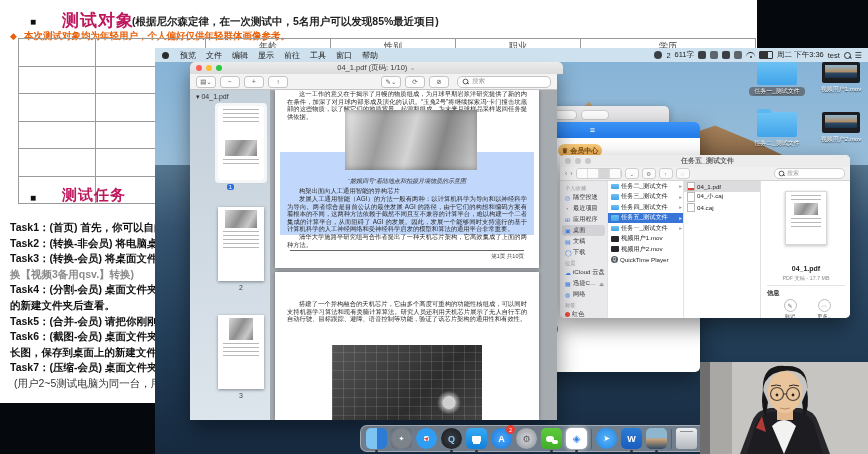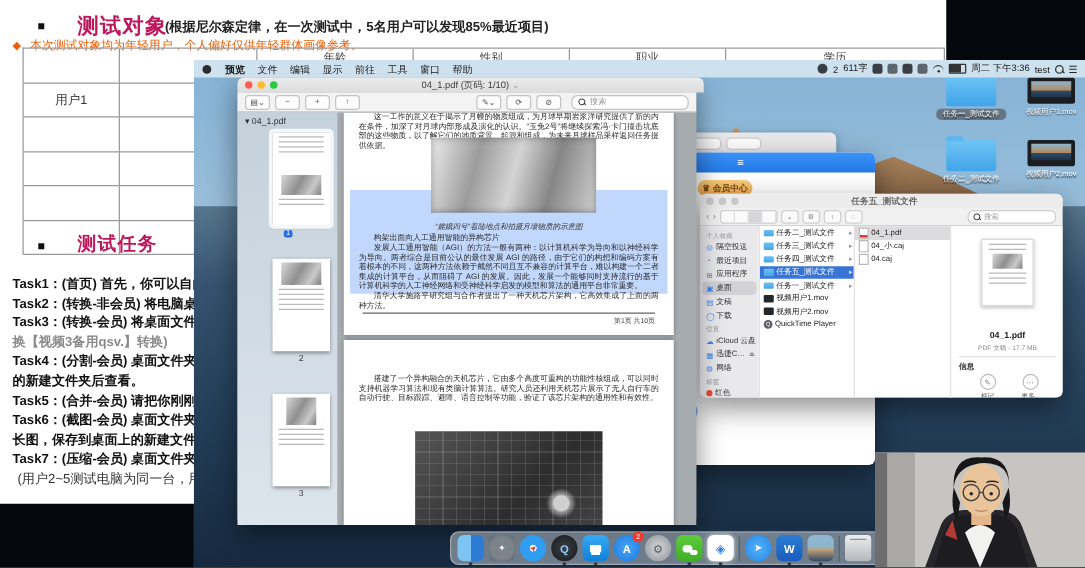--- a/index.html
+++ b/index.html
@@ -5,21 +5,21 @@
   html,body{margin:0;padding:0;background:#000;}
   #stage{position:relative;width:868px;height:454px;overflow:hidden;background:#05080c;
          font-family:"Liberation Sans",sans-serif;-webkit-font-smoothing:antialiased;}
   .abs{position:absolute;}
 
   
   #doc{left:0;top:0;width:757px;height:403px;background:#fff;z-index:1;color:#1a1a1a;}
   .doc-bullet{font-size:10px;color:#111;}
   .doc-title{font-weight:bold;font-size:17px;color:#be185d;letter-spacing:1px;}
   .doc-title-note{font-weight:bold;font-size:10.5px;color:#222;}
-  .doc-note{font-size:9.5px;font-weight:normal;color:#e8610a;text-align:right;}
+  .doc-note{font-size:9.5px;font-weight:bold;color:#e8610a;text-align:right;}
   .doc-diamond{color:#e8610a;font-size:9px;}
   #doc-table{left:18px;top:38px;display:grid;grid-template-columns:77px 110px 125px 125px 125px 175px;
              grid-auto-rows:27.5px;border-left:1px solid #9a9a9a;border-top:1px solid #9a9a9a;}
   #doc-table .cell{border-right:1px solid #9a9a9a;border-bottom:1px solid #9a9a9a;
                    font-size:10px;color:#333;display:flex;align-items:center;justify-content:center;overflow:hidden;}
   #doc-table .hdr{grid-row:1;align-items:flex-start;padding-top:1px;font-size:9px;color:#444;}
   .task-line{font-size:10.5px;font-weight:bold;color:#111;line-height:15.6px;white-space:nowrap;}
   .task-line.gray{color:#8a8a8a;}
   .task-line.norm{font-weight:normal;color:#333;}
 
@@ -31,21 +31,21 @@
     background:linear-gradient(180deg,#56768f 0%,#35536f 22%,#24405a 55%,#16293f 100%);}
   #island{left:290px;top:48px;width:360px;height:70px;
     background:linear-gradient(180deg,#c4a077 0%,#a37e58 45%,#7c5e42 100%);
     clip-path:polygon(0% 100%,8% 52%,16% 66%,26% 18%,33% 45%,40% 8%,48% 55%,57% 30%,64% 62%,75% 42%,88% 70%,100% 100%);}
 
   
   #menubar{left:0;top:0;width:713px;height:14px;z-index:6;background:rgba(213,229,240,.92);
            display:flex;align-items:center;font-size:8px;color:#1c1c1c;}
   #menubar .apple{width:7px;height:7px;border-radius:50%;background:#2b2b2b;margin:0 6px 0 7px;}
   #menubar .menu{padding:0 5px;white-space:nowrap;}
-  #menubar .menu.first{font-weight:bold;text-align:right;}
+  #menubar .menu.first{font-weight:normal;text-align:right;}
   #menubar .mb-right{margin-left:auto;display:flex;align-items:center;gap:4px;padding-right:6px;font-size:7.5px;color:#222;}
   .mb-ic{width:8px;height:8px;border-radius:2px;background:#3a3f45;display:inline-block;}
   .mb-ic.lite{background:#5d656d;}
   .mb-batt{width:12px;height:6px;border:1px solid #333;border-radius:1px;position:relative;background:linear-gradient(90deg,#333 70%,transparent 70%);}
   .mb-wifi{width:9px;height:7px;position:relative;}
   .mb-wifi:before{content:"";position:absolute;left:0;top:0;width:9px;height:9px;border:1.5px solid #333;
       border-bottom:none;border-left:none;border-right:none;border-radius:50%;}
   .mb-wifi:after{content:"";position:absolute;left:3.5px;top:4.5px;width:2px;height:2px;background:#333;border-radius:50%;}
   .mag{width:5px;height:5px;border:1px solid #333;border-radius:50%;position:relative;display:inline-block;}
   .mag:after{content:"";position:absolute;left:4px;top:4px;width:3px;height:1px;background:#333;transform:rotate(45deg);}
@@ -183,21 +183,20 @@
     <span class="abs doc-note" style="left:24px;top:30px;">本次测试对象均为年轻用户，个人偏好仅供年轻群体画像参考。</span>
 
     <div id="doc-table" class="abs">
       <div class="cell hdr"></div>
       <div class="cell hdr"></div>
       <div class="cell hdr">年龄</div>
       <div class="cell hdr">性别</div>
       <div class="cell hdr">职业</div>
       <div class="cell hdr">学历</div>
 
-      <div class="cell">用户1</div>
       <div class="cell"></div>
         <div class="cell"></div>
         <div class="cell"></div>
         <div class="cell"></div>
         <div class="cell"></div>
       <div class="cell"></div>
         <div class="cell"></div>
         <div class="cell"></div>
         <div class="cell"></div>
         <div class="cell"></div>

